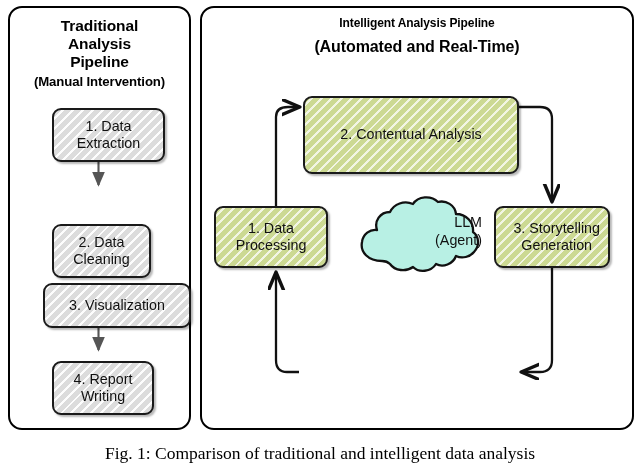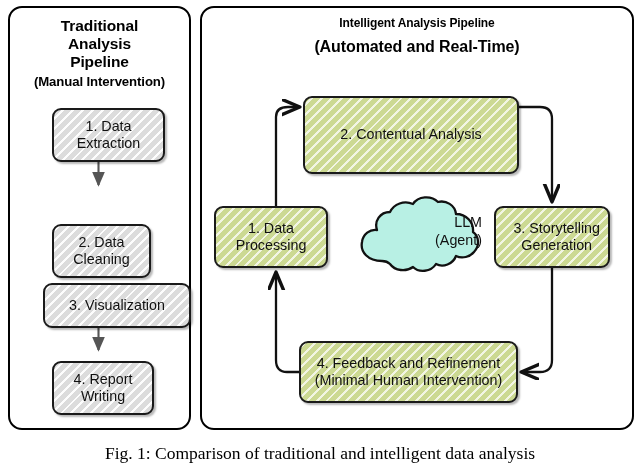--- a/index.html
+++ b/index.html
@@ -260,26 +260,20 @@
     </span>
   </div>
 
   <div class="node green" id="n-storytell">
     <span>
       <span>3. Storytelling</span>
       <span>Generation</span>
     </span>
   </div>
 
-  <div class="node green" id="n-feedback">
-    <span>
-      <span>4. Feedback and Refinement</span>
-      <span>(Minimal Human Intervention)</span>
-    </span>
-  </div>
 
   <div id="cloud">
     <svg width="130" height="87" viewBox="0 0 130 87">
       <path d="M 30,68
                C 16,68 8,59 10,49
                C 11,41 18,36 25,37
                C 22,28 28,19 38,19
                C 42,11 52,7 61,11
                C 66,3 79,2 86,9
                C 94,7 103,12 104,21

